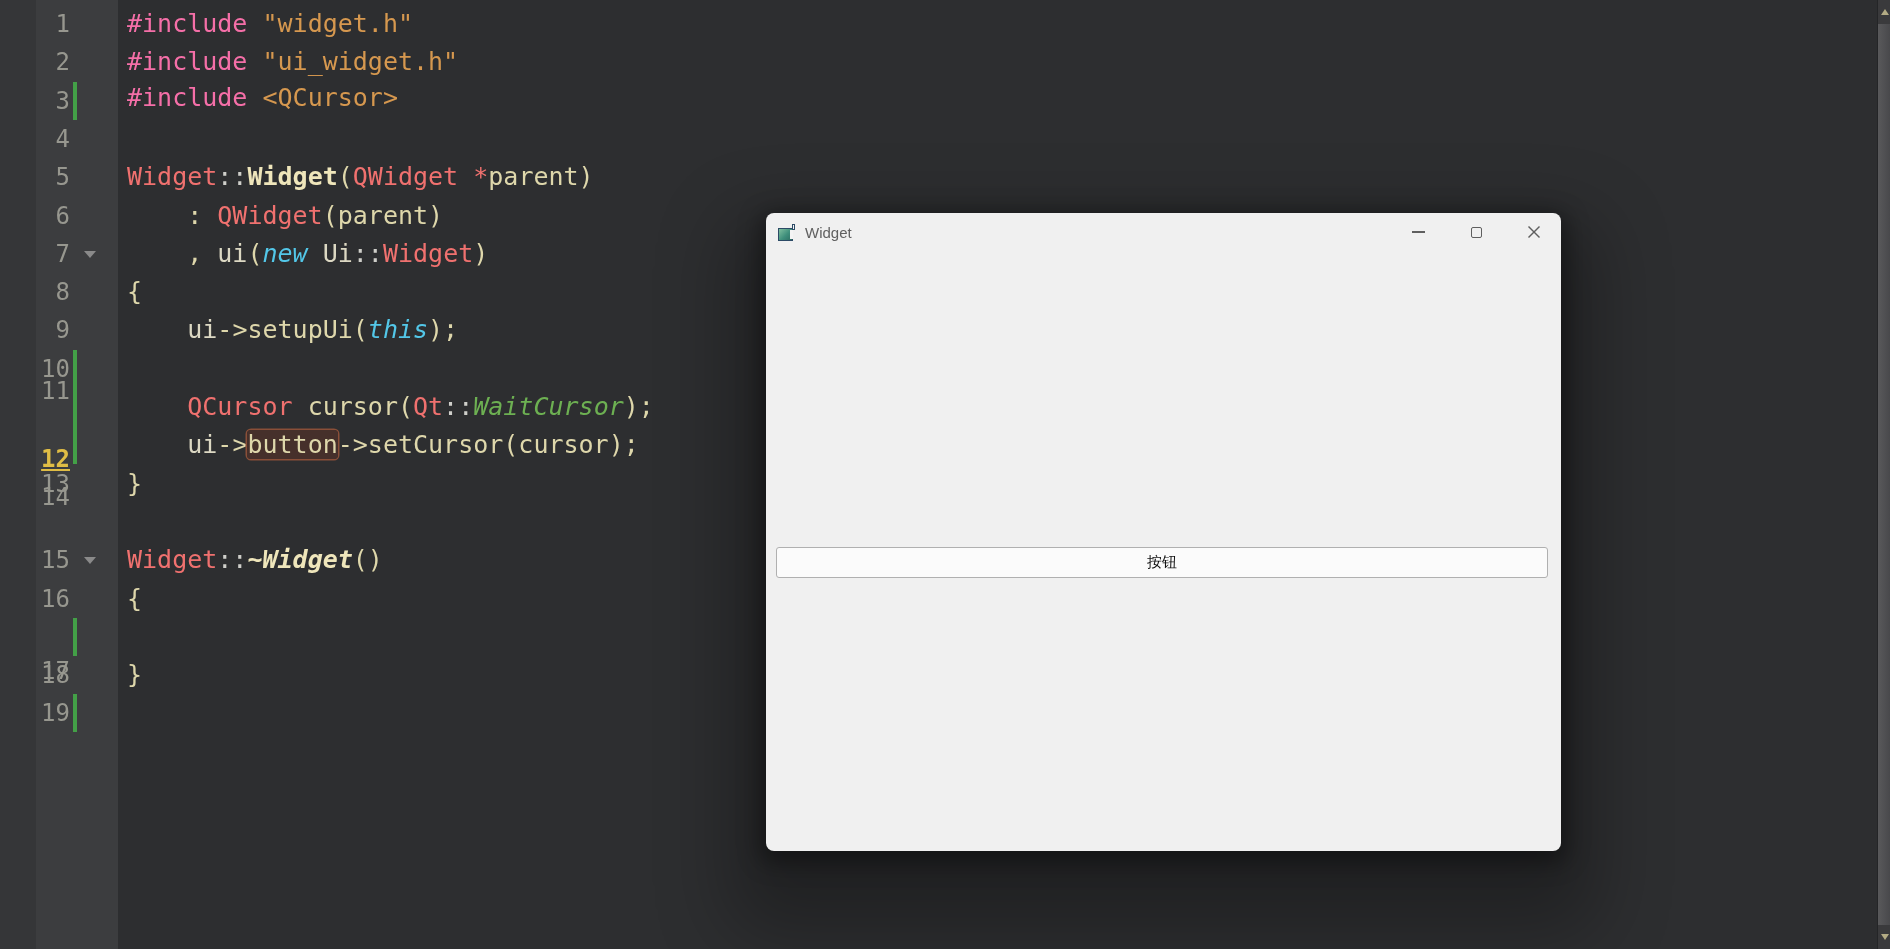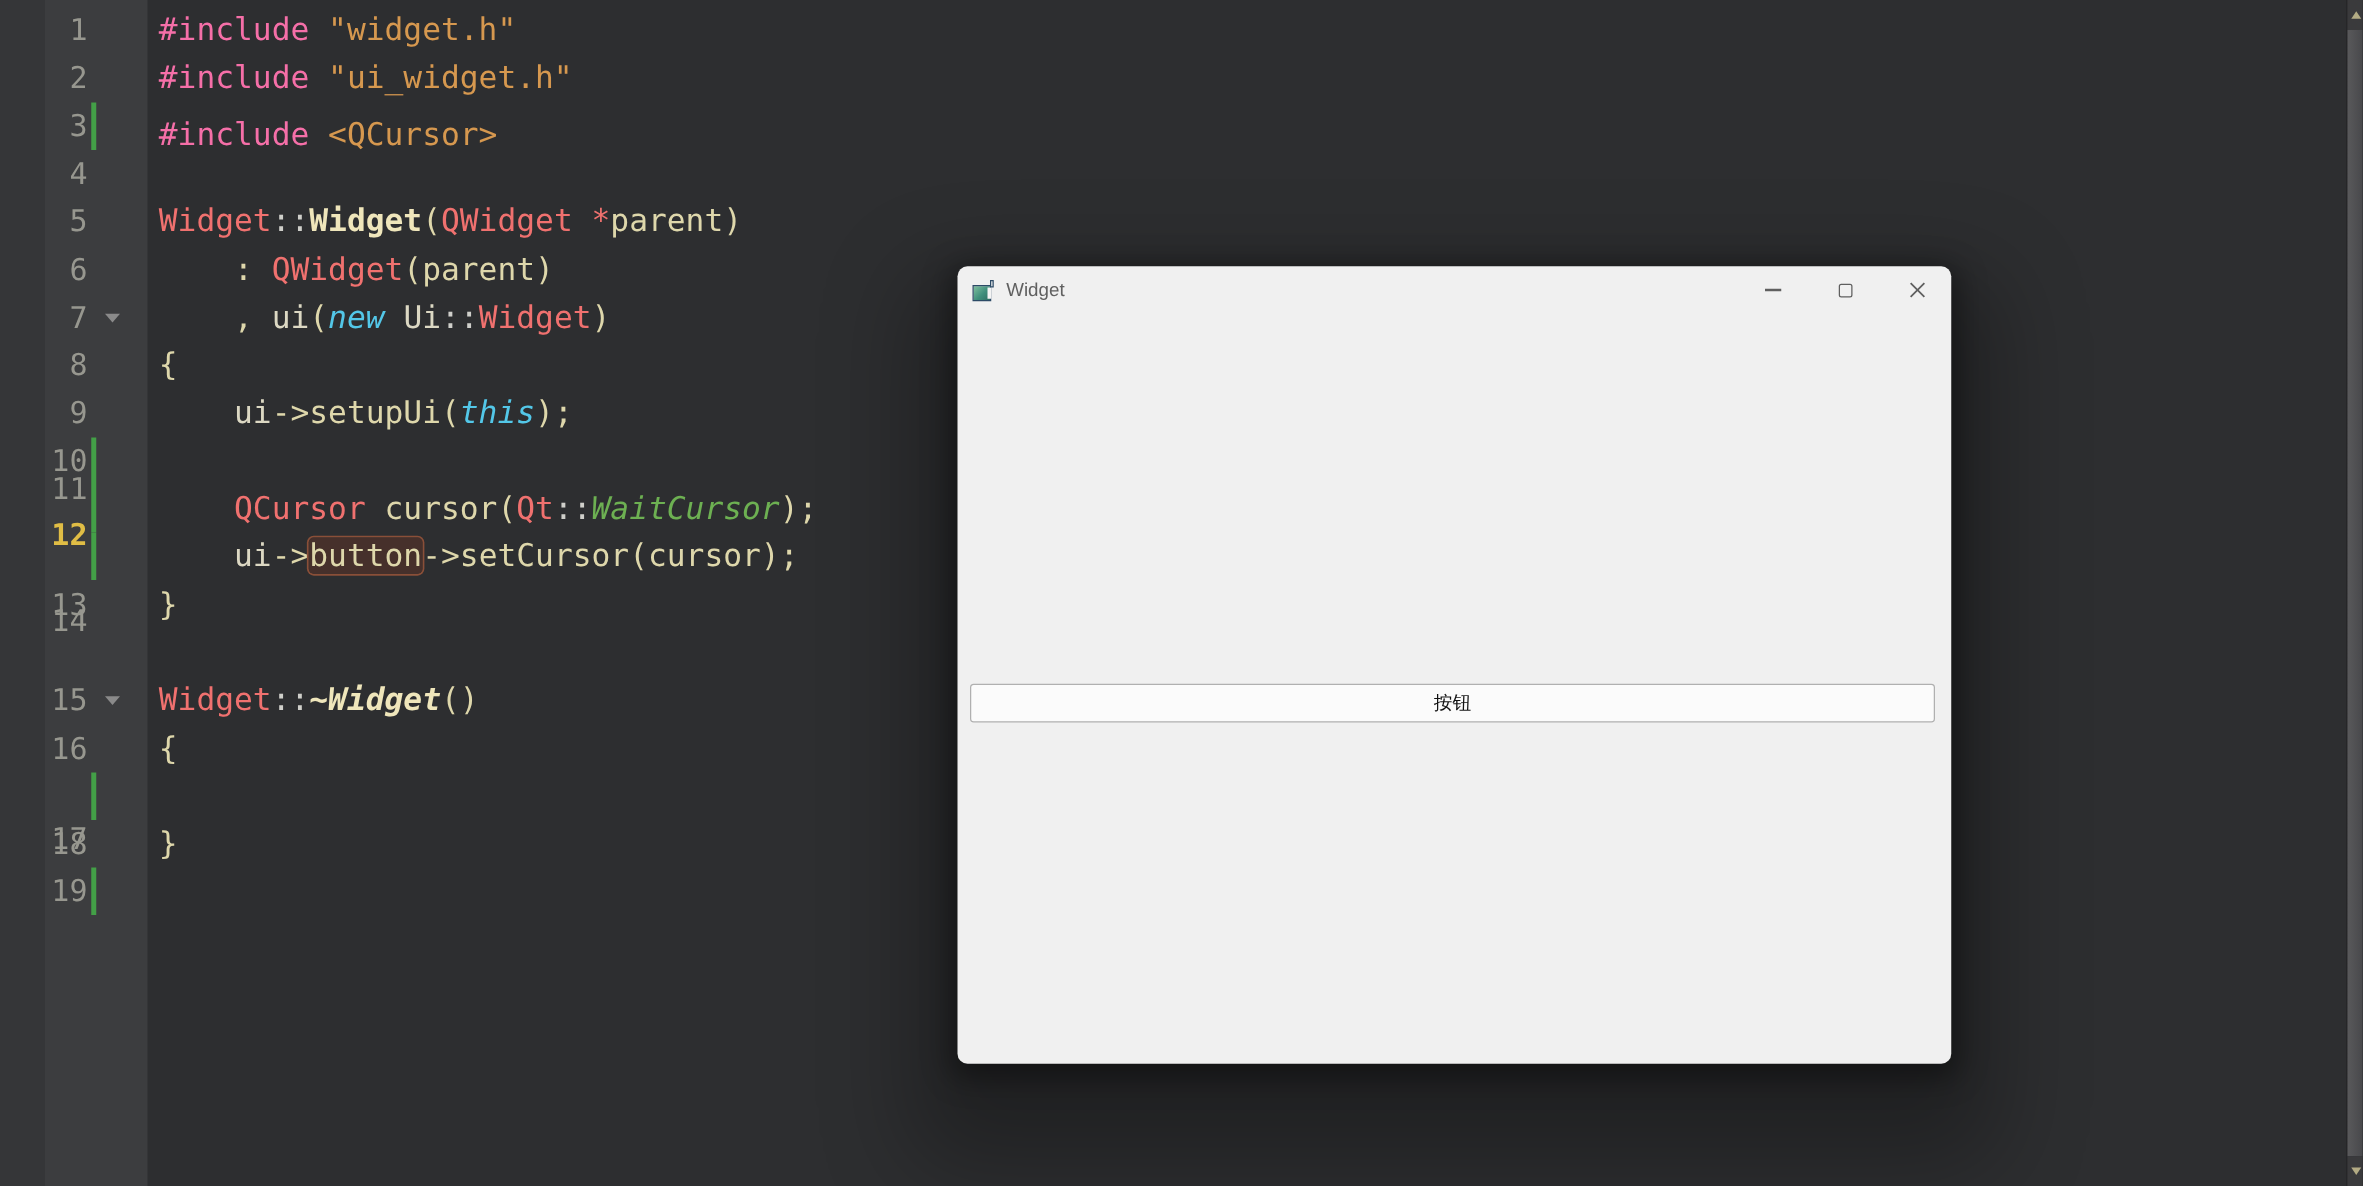--- a/index.html
+++ b/index.html
@@ -133,37 +133,37 @@
       <div class="ln" style="top: 158.2px;">5</div>
       <div class="ln" style="top: 196.5px;">6</div>
       <div class="ln" style="top: 234.8px;">7</div>
       <div class="fold" style="top: 250.8px;"></div>
       <div class="ln" style="top: 273.1px;">8</div>
       <div class="ln" style="top: 311.4px;">9</div>
       <div class="ln" style="top: 349.7px;">10</div>
       <div class="change-bar" style="top: 349.7px;"></div>
       <div class="ln" style="top: 372px;">11</div>
       <div class="change-bar" style="top: 388px;"></div>
-      <div class="ln cur" style="top: 409px;">12</div>
+      <div class="ln cur" style="top: 440px; text-decoration: underline;">12</div>
       <div class="change-bar" style="top: 426.3px;"></div>
       <div class="ln" style="top: 464.6px;">13</div>
       <div class="ln" style="top: 478px;">14</div>
       <div class="ln" style="top: 541.2px;">15</div>
       <div class="fold" style="top: 557.2px;"></div>
       <div class="ln" style="top: 579.5px;">16</div>
       <div class="ln" style="top: 652px;">17</div>
       <div class="change-bar" style="top: 617.8px;"></div>
       <div class="ln" style="top: 656.1px;">18</div>
       <div class="ln" style="top: 694.4px;">19</div>
       <div class="change-bar" style="top: 694.4px;"></div>
     </div>
   <div class="code-lines">
       <div class="code-line" style="top: 5px;"><span class="tk-pp">#include</span><span class="tk-txt"> </span><span class="tk-str">"widget.h"</span></div>
       <div class="code-line" style="top: 43.3px;"><span class="tk-pp">#include</span><span class="tk-txt"> </span><span class="tk-str">"ui_widget.h"</span></div>
-      <div class="code-line" style="top: 89px;"><span class="tk-pp">#include</span><span class="tk-txt"> </span><span class="tk-str">&lt;QCursor&gt;</span></div>
+      <div class="code-line" style="top: 79px;"><span class="tk-pp">#include</span><span class="tk-txt"> </span><span class="tk-str">&lt;QCursor&gt;</span></div>
       <div class="code-line" style="top: 119.9px;"></div>
       <div class="code-line" style="top: 196.5px;"><span class="tk-txt">    : </span><span class="tk-cls">QWidget</span><span class="tk-txt">(parent)</span></div>
       <div class="code-line" style="top: 158.2px;"><span class="tk-cls">Widget</span><span class="tk-scope">::</span><span class="tk-boldc">Widget</span><span class="tk-txt">(</span><span class="tk-cls">QWidget</span><span class="tk-txt"> </span><span class="tk-cls">*</span><span class="tk-txt">parent)</span></div>
       <div class="code-line" style="top: 234.8px;"><span class="tk-txt">    , </span><span class="tk-id">ui</span><span class="tk-txt">(</span><span class="tk-kw">new</span><span class="tk-txt"> </span><span class="tk-id">Ui</span><span class="tk-scope">::</span><span class="tk-cls">Widget</span><span class="tk-txt">)</span></div>
       <div class="code-line" style="top: 273.1px;"><span class="tk-txt">{</span></div>
       <div class="code-line" style="top: 311.4px;"><span class="tk-txt">    </span><span class="tk-id">ui</span><span class="tk-txt">-&gt;setupUi(</span><span class="tk-kw">this</span><span class="tk-txt">);</span></div>
       <div class="code-line" style="top: 349.7px;"></div>
       <div class="code-line" style="top: 388px; text-align: right;"><span class="tk-txt">    </span><span class="tk-cls">QCursor</span><span class="tk-txt"> cursor(</span><span class="tk-cls">Qt</span><span class="tk-scope">::</span><span class="tk-env">WaitCursor</span><span class="tk-txt">);</span></div>
       <div class="code-line" style="top: 426.3px;"><span class="tk-txt">    </span><span class="tk-id">ui</span><span class="tk-txt">-&gt;</span><span class="tk-hl">button</span><span class="tk-txt">-&gt;setCursor(cursor);</span></div>
       <div class="code-line" style="top: 464.6px;"><span class="tk-txt">}</span></div>

